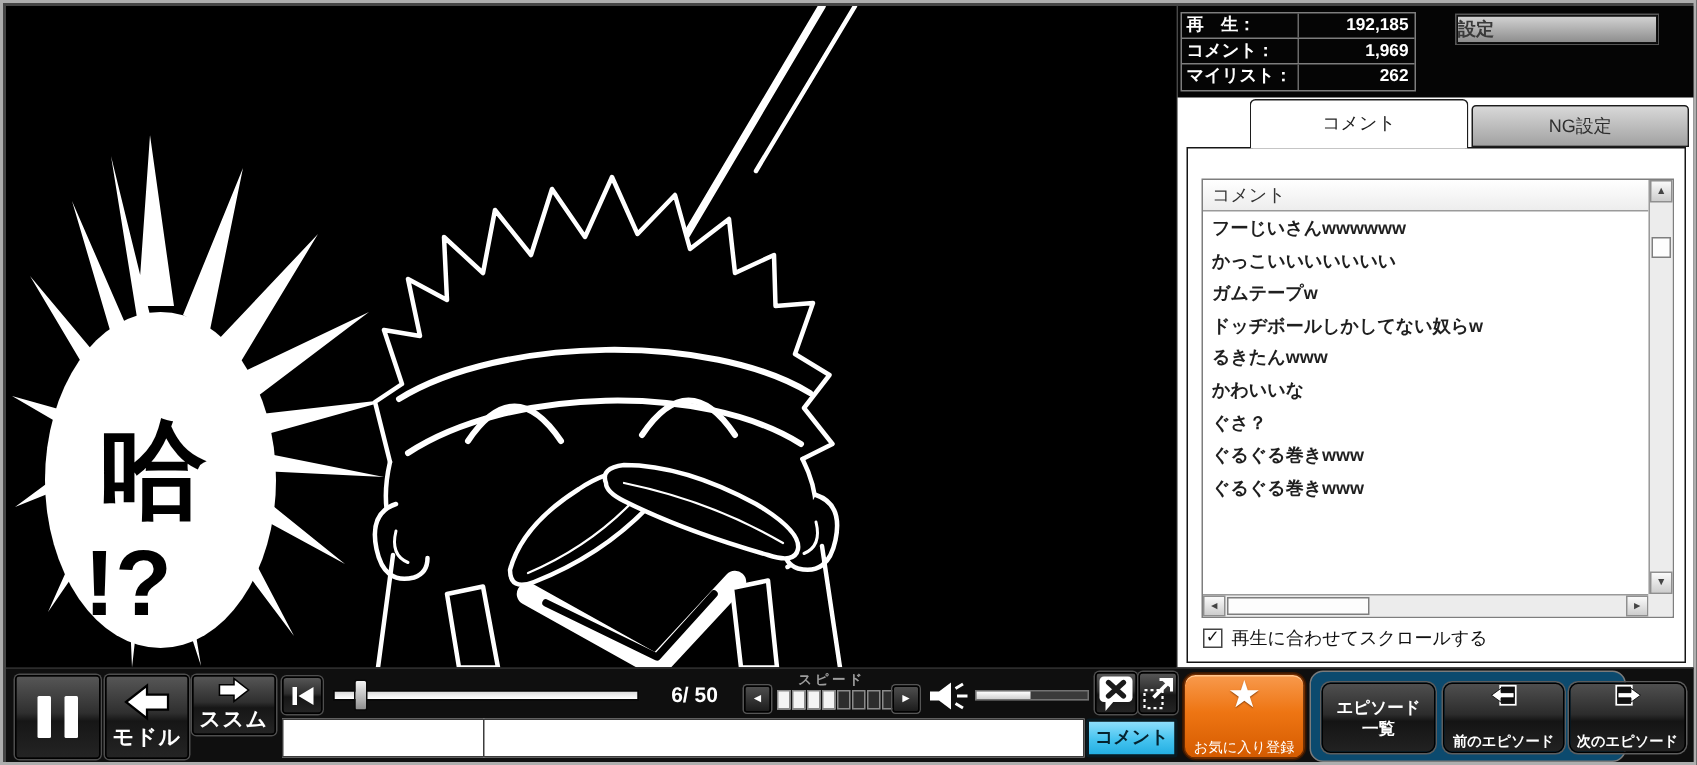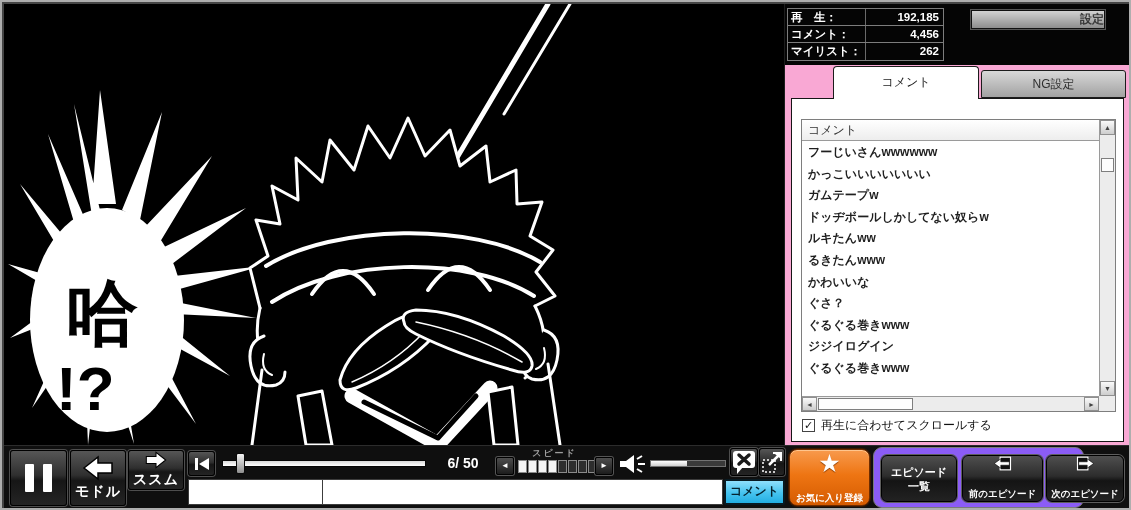--- a/index.html
+++ b/index.html
@@ -4,28 +4,28 @@
 <style>
   html,body{margin:0;padding:0;background:#888;font-family:"Liberation Sans","DejaVu Sans",sans-serif;}
   *{box-sizing:border-box;}
   .window{position:relative;width:1131px;height:510px;background:#454545;border:2px solid #aeaeae;overflow:hidden;}
 
   
   .video{position:absolute;left:2px;top:2px;width:780px;height:441px;background:#000;overflow:hidden;}
   .video svg{display:block;width:100%;height:100%;}
 
   
-  .right-panel{position:absolute;left:782px;top:2px;width:345px;height:441px;background:#f9a8d4;border-left:1px solid #1d1d1d;}
+  .right-panel{position:absolute;left:782px;top:2px;width:345px;height:441px;background:#ffffff;border-left:1px solid #1d1d1d;}
   .stats{position:absolute;left:0;top:0;width:345px;height:61px;background:#050505;}
   .stats-table{position:absolute;left:2px;top:4px;width:157px;border:1px solid #7d7d7d;}
   .stat-row{display:flex;justify-content:space-between;height:17px;line-height:16px;border-bottom:1px solid #7d7d7d;color:#fff;font-size:11.5px;font-weight:bold;}
   .stat-row:last-child{border-bottom:none;justify-content:space-between;}
   .stat-label{padding-left:3px;white-space:nowrap;}
   .stat-value{padding-right:4px;border-left:1px solid #6a6a6a;min-width:78px;text-align:right;}
-  .settings-btn{position:absolute;left:186px;top:6px;width:134px;height:19px;background:linear-gradient(#d2d2d2,#8e8e8e);border:1px solid #111;box-shadow:0 0 0 1px #565656;color:#3a3a3a;font-size:12px;font-weight:bold;text-align:right;line-height:17px;cursor:pointer;}
+  .settings-btn{position:absolute;left:186px;top:6px;width:134px;height:19px;background:linear-gradient(#d2d2d2,#8e8e8e);border:1px solid #111;box-shadow:0 0 0 1px #565656;color:#3a3a3a;font-size:12px;font-weight:bold;text-align:left;line-height:17px;cursor:pointer;}
   .datetime{position:absolute;left:167px;top:32px;width:172px;height:23px;background:linear-gradient(#b9b9b9,#8f8f8f);border:1px solid #2e2e2e;border-top-color:#e2e2e2;border-left-color:#d5d5d5;color:#f4f4f4;text-shadow:1px 1px 0 #4f4f4f;font-size:13px;line-height:21px;text-align:center;}
 
   .tab{position:absolute;text-align:center;font-size:12px;cursor:pointer;}
   .tab-comment{left:48px;top:62px;width:146px;height:33px;background:#fff;border:1px solid #1c1c1c;border-bottom:none;border-radius:4px 4px 0 0;color:#1c1c1c;line-height:30px;z-index:3;}
   .tab-ng{left:196px;top:66px;width:145px;height:28px;background:linear-gradient(#d8d8d8,#a2a2a2);border:1px solid #1c1c1c;border-radius:3px 3px 0 0;color:#2e2e2e;line-height:26px;z-index:1;}
 
   .comment-outer{position:absolute;left:6px;top:94px;width:333px;height:344px;background:#fff;border:1px solid #161616;z-index:2;}
   .list-box{position:absolute;left:9px;top:20px;width:315px;height:293px;border:1px solid #7e7e7e;background:#fff;}
   .list-header{position:absolute;left:0;top:0;right:16px;height:21px;background:linear-gradient(#ffffff,#ededed);border-bottom:1px solid #9a9a9a;font-size:12px;color:#333;line-height:20px;padding-left:6px;}
   .rows{position:absolute;left:0;top:22px;right:17px;bottom:16px;overflow:hidden;}
@@ -68,22 +68,22 @@
   .vol-group{position:absolute;left:612px;top:3px;width:114px;height:29px;}
   .vol-track{position:absolute;left:34px;top:11px;width:76px;height:7px;background:#3a3a3a;border:1px solid #727272;cursor:pointer;}
   .vol-fill{height:100%;width:48%;background:linear-gradient(#ffffff,#cfcfcf);}
   .btn-hidecomments{left:726px;top:2px;width:28px;height:28px;}
   .btn-expand{left:755px;top:2px;width:26px;height:28px;}
   .cmd-input{position:absolute;left:184px;top:33px;width:135px;height:26px;background:#fff;border:1px solid #3c3c3c;font-size:12px;padding:0 4px;}
   .cmt-input{position:absolute;left:318px;top:33px;width:401px;height:26px;background:#fff;border:1px solid #3c3c3c;font-size:12px;padding:0 4px;}
   .btn-comment{position:absolute;left:720px;top:33px;width:61px;height:26px;background:linear-gradient(#8fdffc 0%,#45c3ef 55%,#23aee2 100%);border:2px solid #081a22;border-radius:2px;color:#05232f;font-size:12px;font-weight:bold;text-align:center;line-height:21px;cursor:pointer;}
   .btn-fav{position:absolute;left:785px;top:3px;width:81px;height:57px;background:linear-gradient(#f89a4d 0%,#ee7513 45%,#d55b00 100%);border:1px solid #6e2c00;box-shadow:0 0 0 1px #3a1700, inset 0 1px 0 #ffc58d;border-radius:8px;display:flex;flex-direction:column;align-items:center;justify-content:center;cursor:pointer;}
   .fav-star{font-size:25px;line-height:26px;color:#fff;text-shadow:0 1px 1px #8a3c00;}
-  .fav-label{font-size:9.5px;font-weight:bold;color:#fff;margin-top:16px;}
-  .episode-panel{position:absolute;left:869px;top:1px;width:211px;height:61px;background:#8b5cf6;border:1px solid #7b7b7b;border-radius:9px;}
+  .fav-label{font-size:9.5px;font-weight:normal;color:#fff;margin-top:16px;}
+  .episode-panel{position:absolute;left:869px;top:1px;width:211px;height:61px;background:#0c4a6e;border:1px solid #7b7b7b;border-radius:9px;}
   .ep-btn{position:absolute;top:7px;height:47px;background:linear-gradient(#4f4f4f 0%,#2c2c2c 45%,#141414 55%,#222 100%);border:1px solid #000;box-shadow:0 0 0 1px #5d5d5d;border-radius:6px;display:flex;flex-direction:column;align-items:center;justify-content:center;cursor:pointer;color:#fff;}
   .ep-list{left:7px;width:76px;font-size:11px;font-weight:bold;line-height:14px;text-align:center;}
   .ep-prev{left:88px;width:81px;}
   .ep-next{left:172px;width:78px;}
   .ep-small-label{font-size:9.5px;font-weight:bold;margin-top:17px;font-family:Liberation Mono, monospace;}
 </style>
 </head>
 <body>
 
 <div class="window">
@@ -129,47 +129,45 @@
 
   <div class="right-panel">
     <div class="stats">
       <div class="stats-table">
         <div class="stat-row">
           <span class="stat-label">再　生：</span>
           <span class="stat-value">192,185</span>
         </div>
         <div class="stat-row">
           <span class="stat-label">コメント：</span>
-          <span class="stat-value">4,456</span>
+          <span class="stat-value">1,969</span>
         </div>
         <div class="stat-row">
           <span class="stat-label">マイリスト：</span>
           <span class="stat-value">262</span>
         </div>
       </div>
       <div class="settings-btn">設定</div>
     </div>
 
     <div class="tab tab-comment">コメント</div>
     <div class="tab tab-ng">NG設定</div>
 
     <div class="comment-outer">
       <div class="list-box">
         <div class="list-header">コメント</div>
         <div class="rows">
             <div class="comment-row">フーじいさんwwwwww</div>
             <div class="comment-row">かっこいいいいいいい</div>
             <div class="comment-row">ガムテープw</div>
             <div class="comment-row">ドッヂボールしかしてない奴らw</div>
-            <div class="comment-row">ルキたんww</div>
             <div class="comment-row">るきたんwww</div>
             <div class="comment-row">かわいいな</div>
             <div class="comment-row">ぐさ？</div>
             <div class="comment-row">ぐるぐる巻きwww</div>
-            <div class="comment-row">ジジイログイン</div>
             <div class="comment-row">ぐるぐる巻きwww</div>
           </div>
         <div class="vscroll">
           <div class="sb-btn sb-up">▲</div>
           <div class="v-thumb"></div>
           <div class="sb-btn sb-down">▼</div>
         </div>
         <div class="hscroll">
           <div class="sb-btn sb-left">◄</div>
           <div class="h-thumb"></div>

